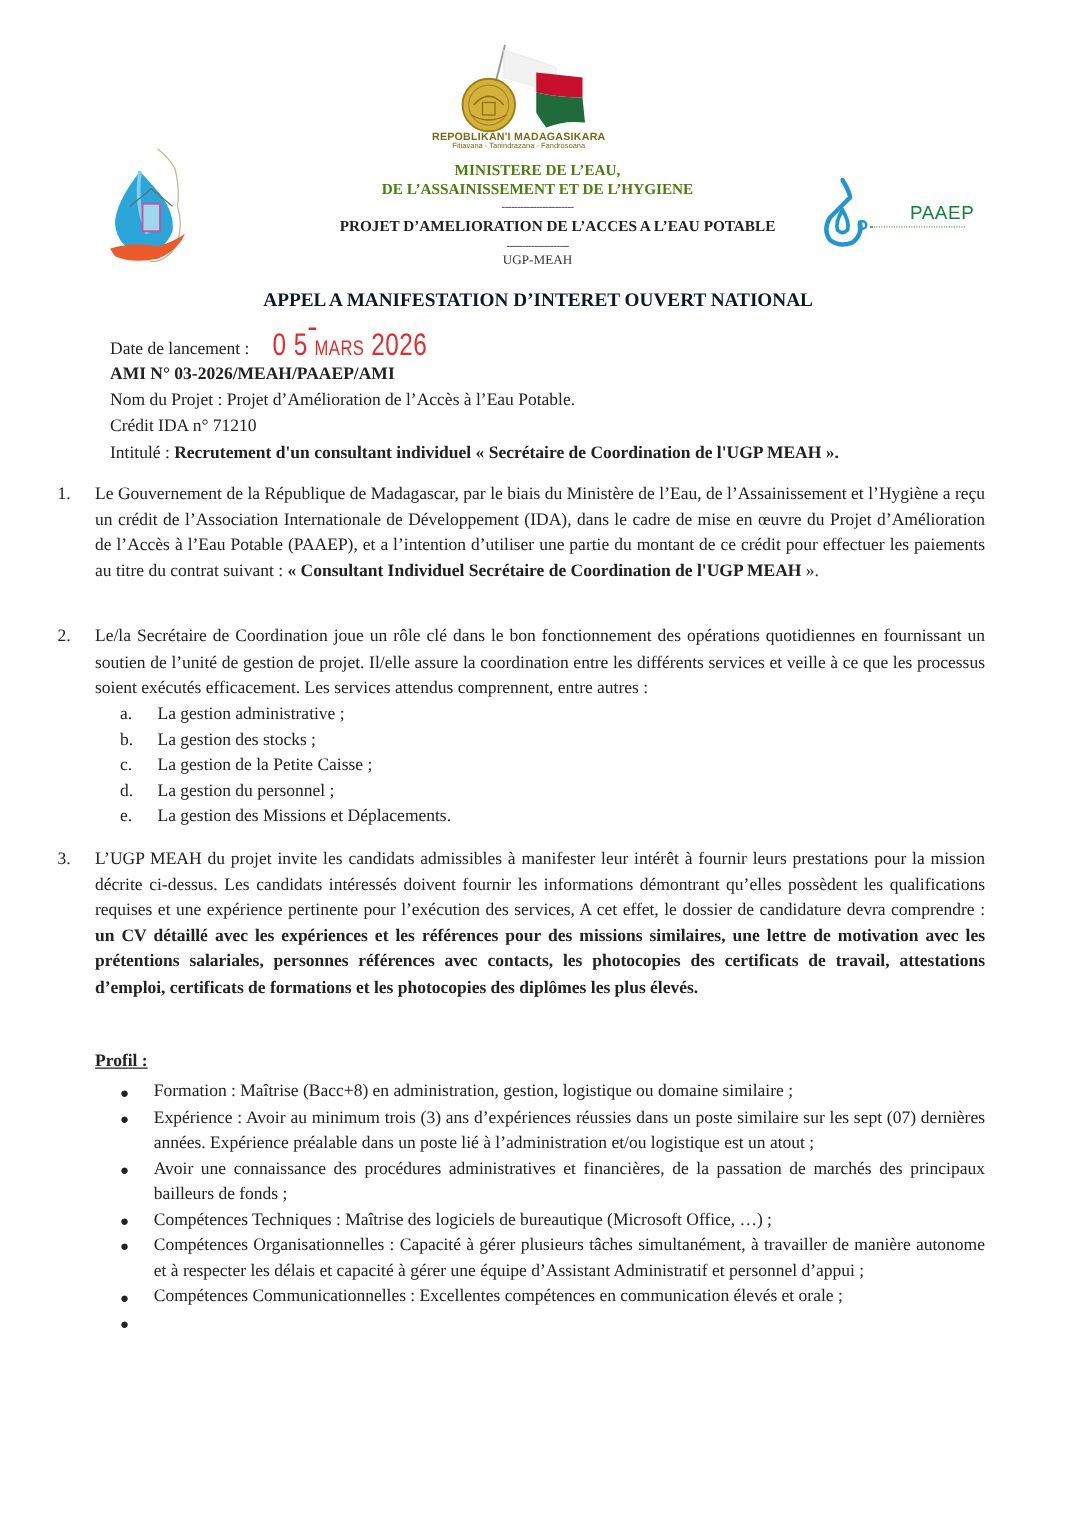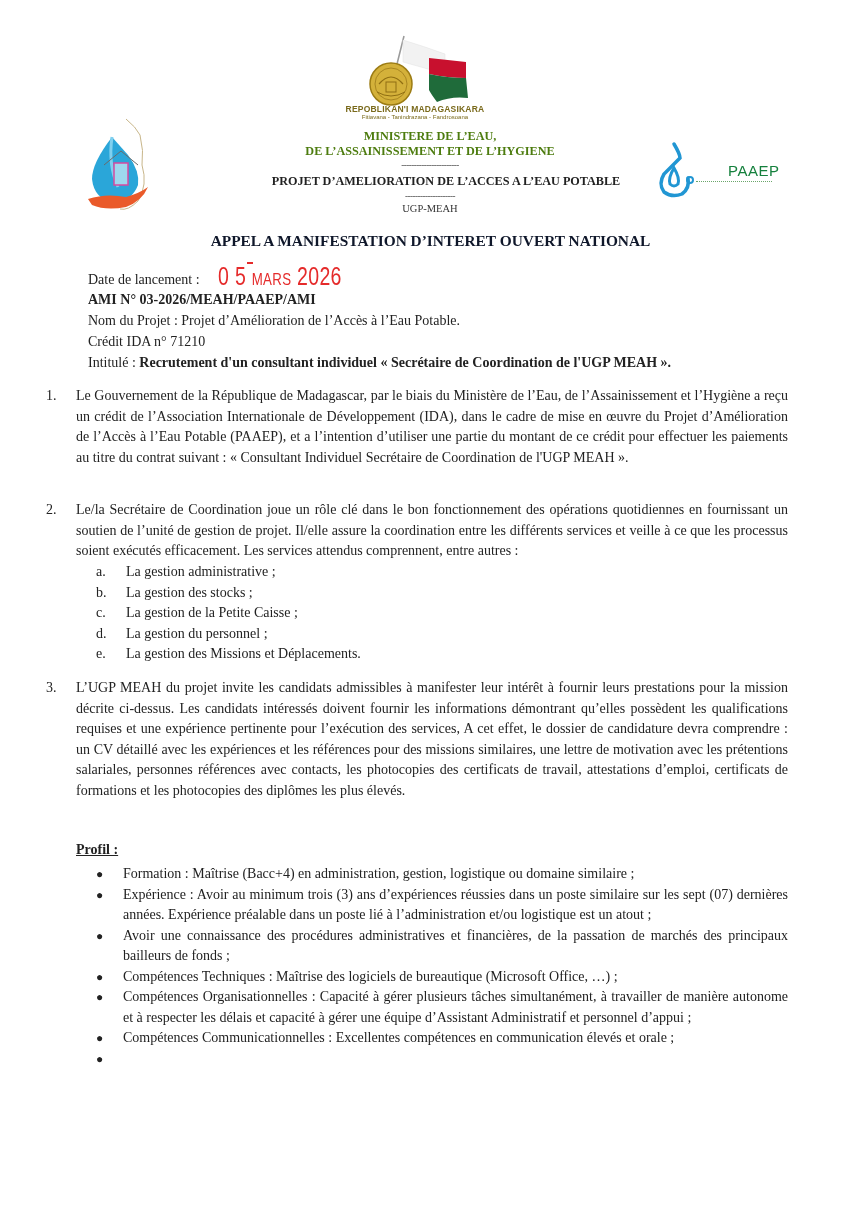--- a/index.html
+++ b/index.html
@@ -63,21 +63,21 @@
       color: #e52b2b; font-size: 23px; letter-spacing: 0.5px;
       transform: scaleX(0.78); transform-origin: left center; white-space: nowrap;
     }
     .stamp .big { font-size: 25px; }
     .stamp .mars { font-size: 17px; }
     .stamp-tick { position: absolute; left: 247px; top: 262px; width: 6px; height: 2px; background: #e52b2b; }
 
     
     .para { position: absolute; left: 76px; width: 712px; font-size: 14px; line-height: 20.5px; text-align: justify; color: #222; }
     .para-num { position: absolute; left: -30px; top: 0; }
-    .para b { font-weight: normal; }
+    .para b { font-weight: bold; }
     .sublist { position: absolute; left: 76px; font-size: 14px; line-height: 20.6px; color: #222; }
     .sub-item { position: relative; padding-left: 30px; height: 20.6px; }
     .sub-letter { position: absolute; left: 0; }
 
     
     .profil-heading {
       position: absolute; left: 76px; top: 842px; font-weight: bold; font-size: 14px;
       text-decoration: underline; color: #222;
     }
     .profile-list { position: absolute; left: 96px; top: 864px; width: 692px; font-size: 14px; line-height: 20.5px; color: #222; }
@@ -166,21 +166,21 @@
     <div class="sub-item"><span class="sub-letter">e.</span><span>La gestion des Missions et Déplacements.</span></div>
   </div>
 
   <div class="para" style="top:678px;">
     <span class="para-num">3.</span>
     <span>L’UGP MEAH du projet invite les candidats admissibles à manifester leur intérêt à fournir leurs prestations pour la mission décrite ci-dessus. Les candidats intéressés doivent fournir les informations démontrant qu’elles possèdent les qualifications requises et une expérience pertinente pour l’exécution des services, A cet effet, le dossier de candidature devra comprendre : </span><b>un CV détaillé avec les expériences et les références pour des missions similaires, une lettre de motivation avec les prétentions salariales, personnes références avec contacts, les photocopies des certificats de travail, attestations d’emploi, certificats de formations et les photocopies des diplômes les plus élevés.</b>
   </div>
 
   <div class="profil-heading">Profil :</div>
   <div class="profile-list">
-    <div class="profile-item"><span class="bullet">●</span><span>Formation : Maîtrise (Bacc+4) en administration, gestion, logistique ou domaine similaire ;</span></div>
+    <div class="profile-item"><span class="bullet">●</span><span>Formation : Maîtrise (Bacc+8) en administration, gestion, logistique ou domaine similaire ;</span></div>
     <div class="profile-item"><span class="bullet">●</span><span>Expérience : Avoir au minimum trois (3) ans d’expériences réussies dans un poste similaire sur les sept (07) dernières années. Expérience préalable dans un poste lié à l’administration et/ou logistique est un atout ;</span></div>
     <div class="profile-item"><span class="bullet">●</span><span>Avoir une connaissance des procédures administratives et financières, de la passation de marchés des principaux bailleurs de fonds ;</span></div>
     <div class="profile-item"><span class="bullet">●</span><span>Compétences Techniques : Maîtrise des logiciels de bureautique (Microsoft Office, …) ;</span></div>
     <div class="profile-item"><span class="bullet">●</span><span>Compétences Organisationnelles : Capacité à gérer plusieurs tâches simultanément, à travailler de manière autonome et à respecter les délais et capacité à gérer une équipe d’Assistant Administratif et personnel d’appui ;</span></div>
     <div class="profile-item"><span class="bullet">●</span><span>Compétences Communicationnelles : Excellentes compétences en communication élevés et orale ;</span></div>
     <div class="profile-item"><span class="bullet">●</span></div>
   </div>
 
 </div>
 

